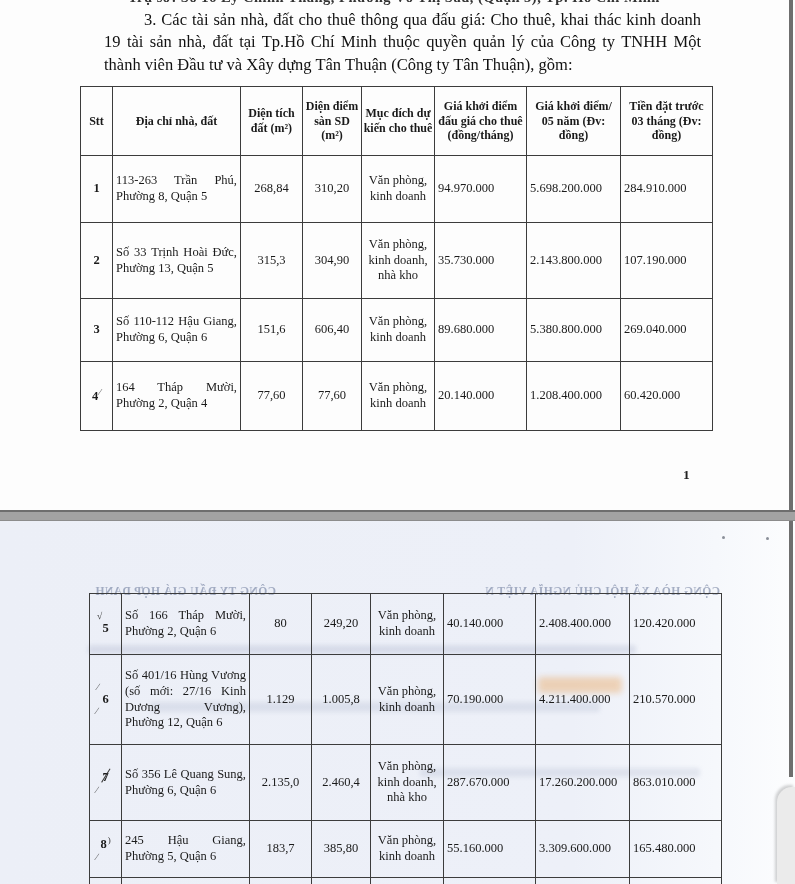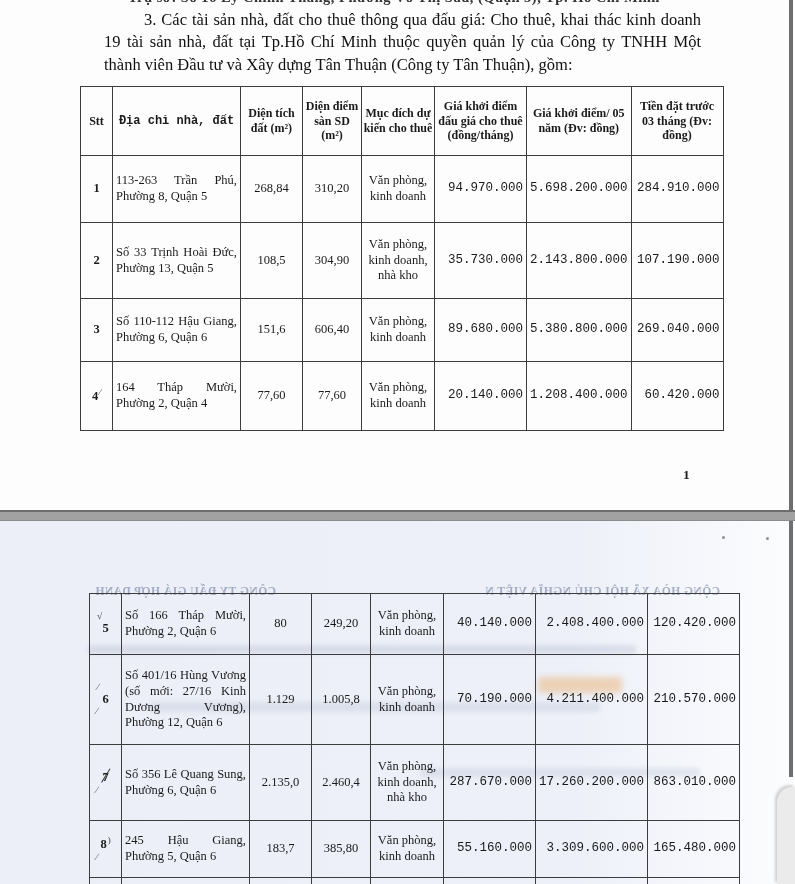--- a/index.html
+++ b/index.html
@@ -41,21 +41,21 @@
   .t1{left:80px;top:86px;}
   .t2{left:89px;top:72px;}
   table.doc{border:1.5px solid #2e2e2e;}
   table.doc td,table.doc th{border:1px solid #3c3c3c;vertical-align:middle;overflow:hidden;}
   table.doc th{font-size:12px;font-weight:bold;text-align:center;line-height:1.22;padding:2px 1px;}
   table.doc td{font-size:12.5px;line-height:1.26;padding:2px 3px;}
   td.c-stt{text-align:center;font-weight:bold;font-size:13px;position:relative;}
   td.c-addr{text-align:justify;padding:2px 6px;}
   td.c-num{text-align:center;}
   td.c-purpose{text-align:center;padding:2px 2px;}
-  td.c-price{text-align:right;padding-right:5px;font-family:Liberation Mono, monospace;}
+  td.c-price{padding-right:5px;}
   .mark{color:#3a3a3a;font-weight:normal;font-size:9.5px;line-height:1;}
   .mark-above{display:block;text-align:left;padding-left:4px;height:9px;}
   .mark-below{display:block;text-align:left;padding-left:3px;height:9px;}
   .mark-after{vertical-align:super;font-size:9px;margin-left:1px;}
   .strike{position:relative;display:inline-block;}
   .strike::after{content:"";position:absolute;left:-4px;top:5px;width:16px;height:1.4px;background:#3a3a3a;transform:rotate(-58deg);}
 </style>
 </head>
 <body>
 
@@ -74,21 +74,21 @@
         <col style="width:62px">
         <col style="width:59px">
       <col style="width:73px">
         <col style="width:92px">
         <col style="width:94px">
         <col style="width:92px">
     </colgroup>
     <thead>
         <tr id="t1-head-row">
           <th style="height: 64px;">Stt</th>
-          <th style="height: 64px; font-family: Liberation Mono, monospace;">Địa chỉ nhà, đất</th>
+          <th style="height: 64px;">Địa chỉ nhà, đất</th>
           <th style="height: 64px;">Diện tích đất (m²)</th>
           <th style="height: 64px;">Diện điểm sàn SD (m²)</th>
           <th style="height: 64px;">Mục đích dự kiến cho thuê</th>
           <th style="height: 64px;">Giá khởi điểm đấu giá cho thuê (đồng/tháng)</th>
           <th style="height: 64px;">Giá khởi điểm/ 05 năm (Đv: đồng)</th>
           <th style="height: 64px;">Tiền đặt trước 03 tháng (Đv: đồng)</th>
         </tr>
       </thead>
     <tbody id="t1-body">
         <tr style="height: 67px;">
@@ -97,21 +97,21 @@
           <td class="c-num">268,84</td>
           <td class="c-num">310,20</td>
           <td class="c-purpose">Văn phòng, kinh doanh</td>
           <td class="c-price">94.970.000</td>
           <td class="c-price">5.698.200.000</td>
           <td class="c-price">284.910.000</td>
         </tr>
         <tr style="height: 76px;">
           <td class="c-stt"><span>2</span></td>
           <td class="c-addr">Số 33 Trịnh Hoài Đức, Phường 13, Quận 5</td>
-          <td class="c-num">108,5</td>
+          <td class="c-num">315,3</td>
           <td class="c-num">304,90</td>
           <td class="c-purpose">Văn phòng, kinh doanh, nhà kho</td>
           <td class="c-price">35.730.000</td>
           <td class="c-price">2.143.800.000</td>
           <td class="c-price">107.190.000</td>
         </tr>
         <tr style="height: 63px;">
           <td class="c-stt"><span>3</span></td>
           <td class="c-addr">Số 110-112 Hậu Giang, Phường 6, Quận 6</td>
           <td class="c-num">151,6</td>

